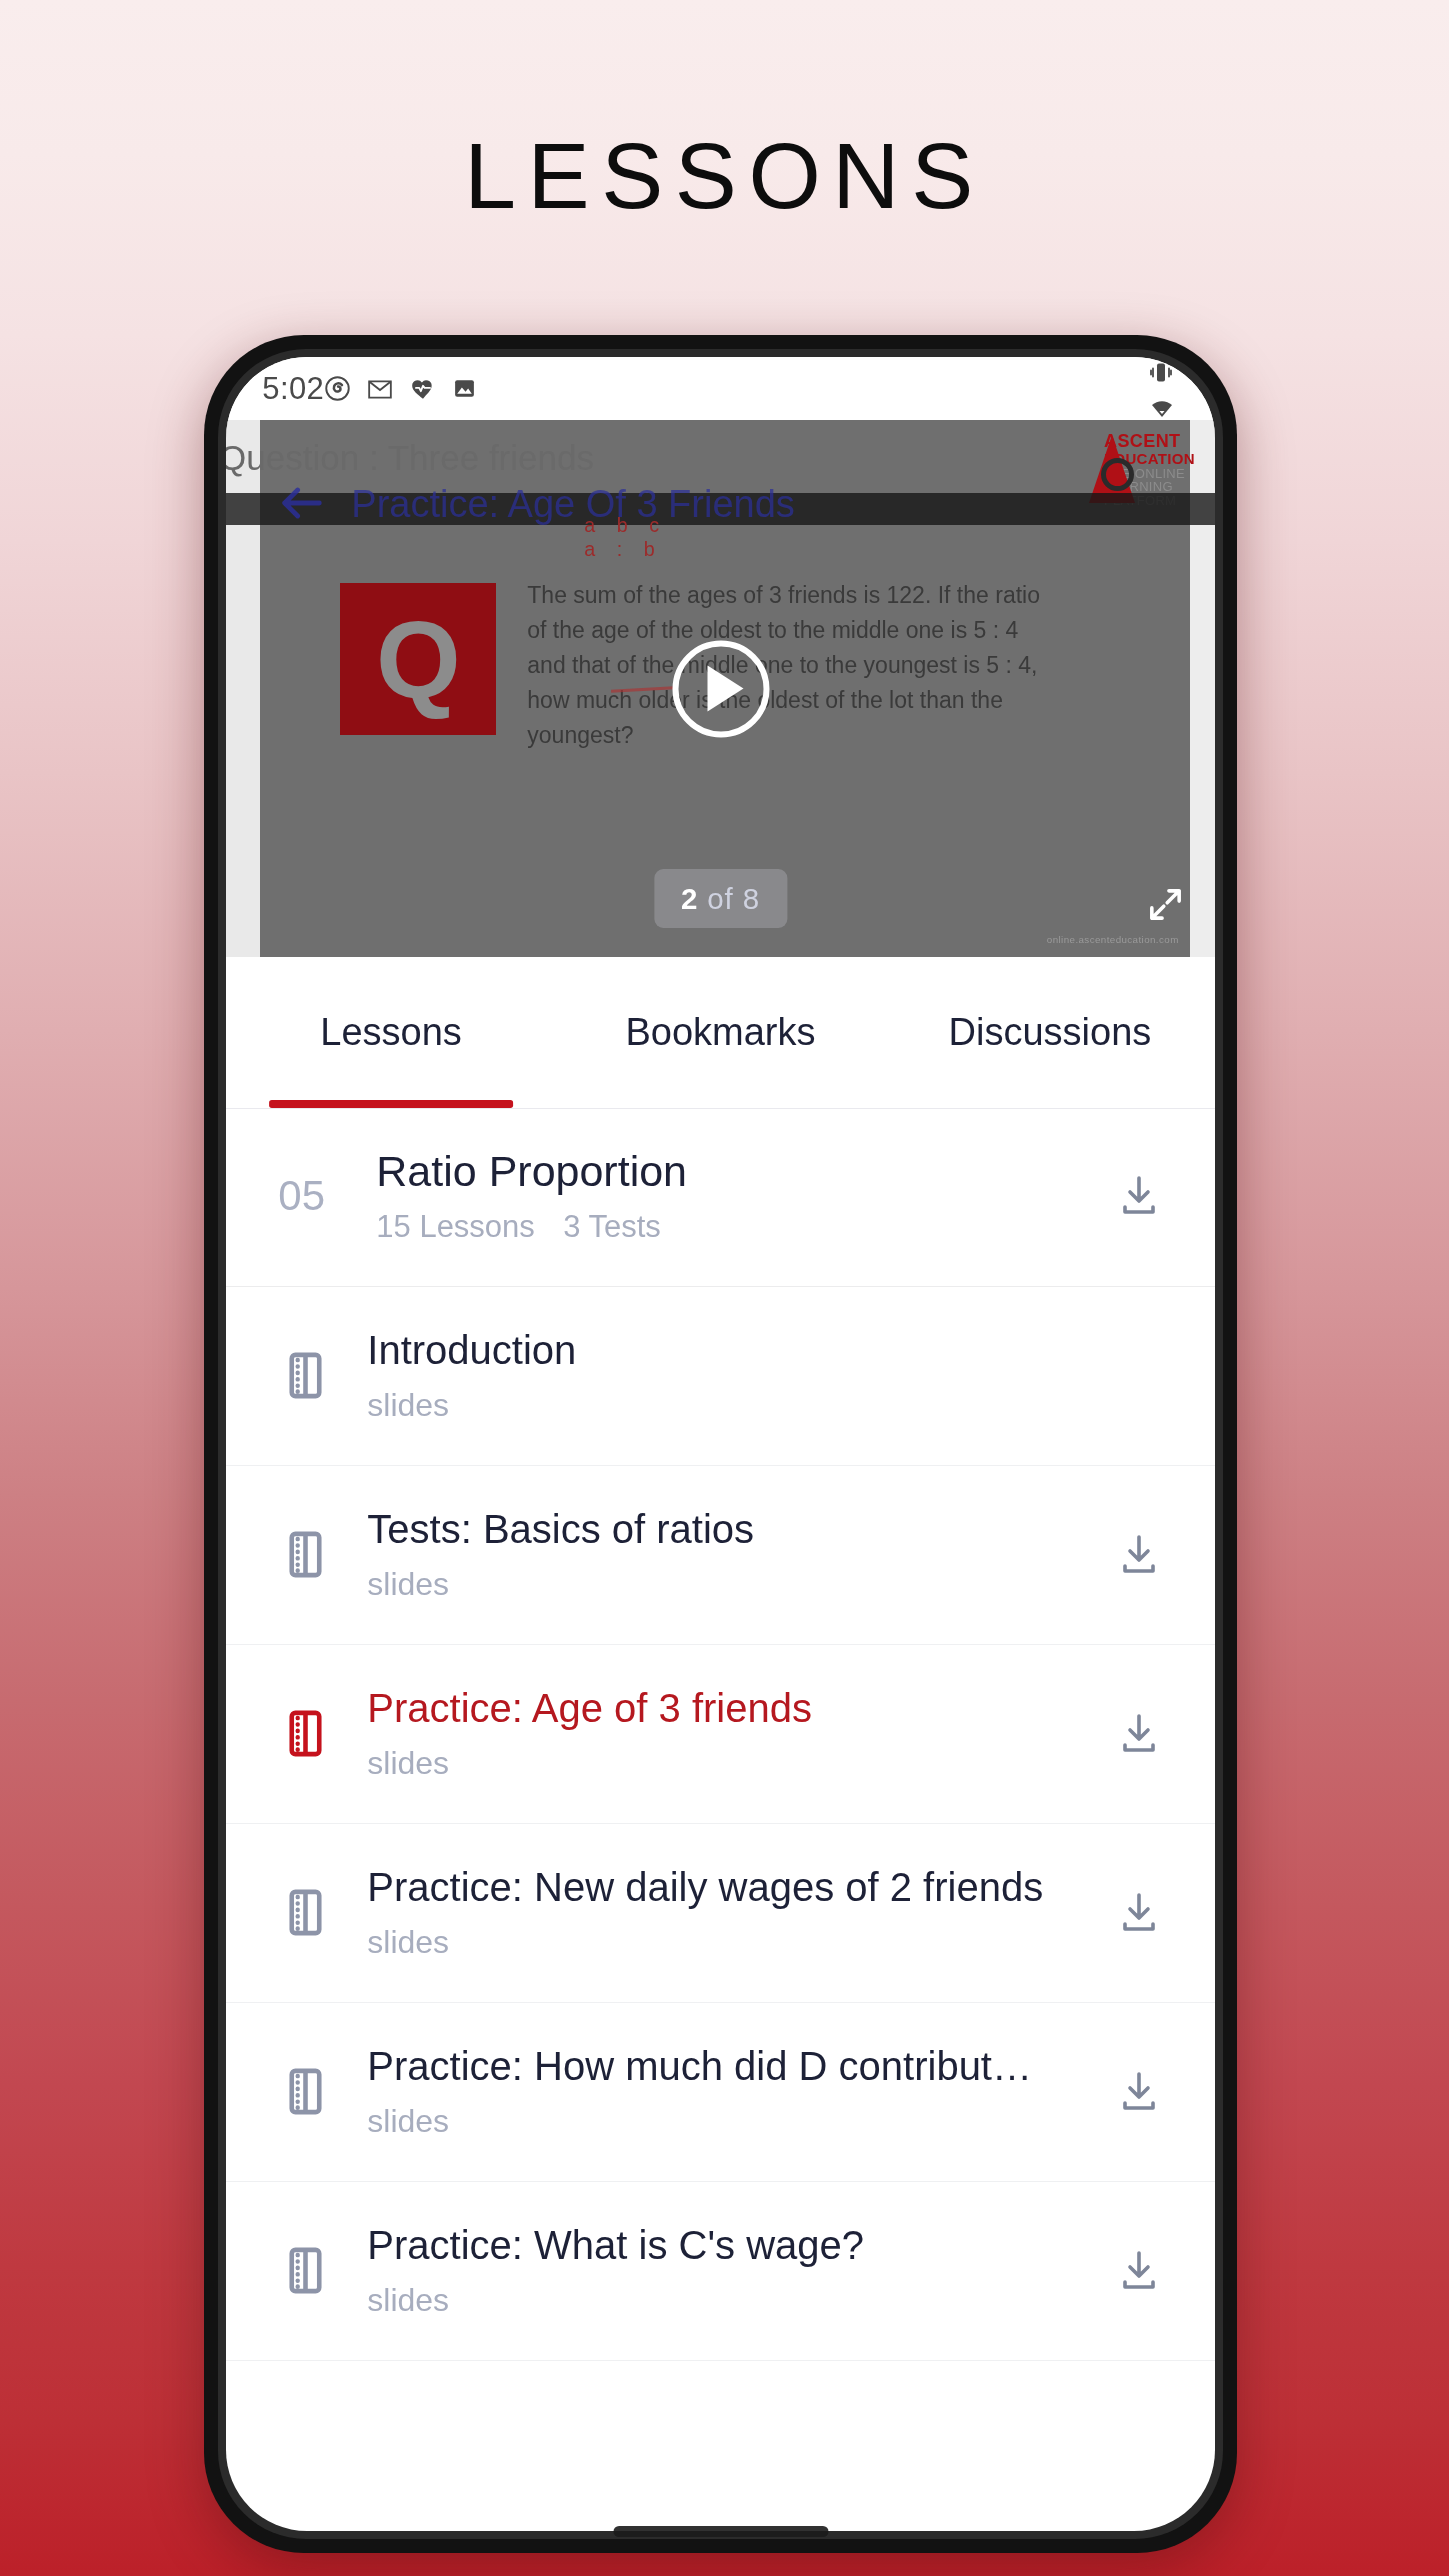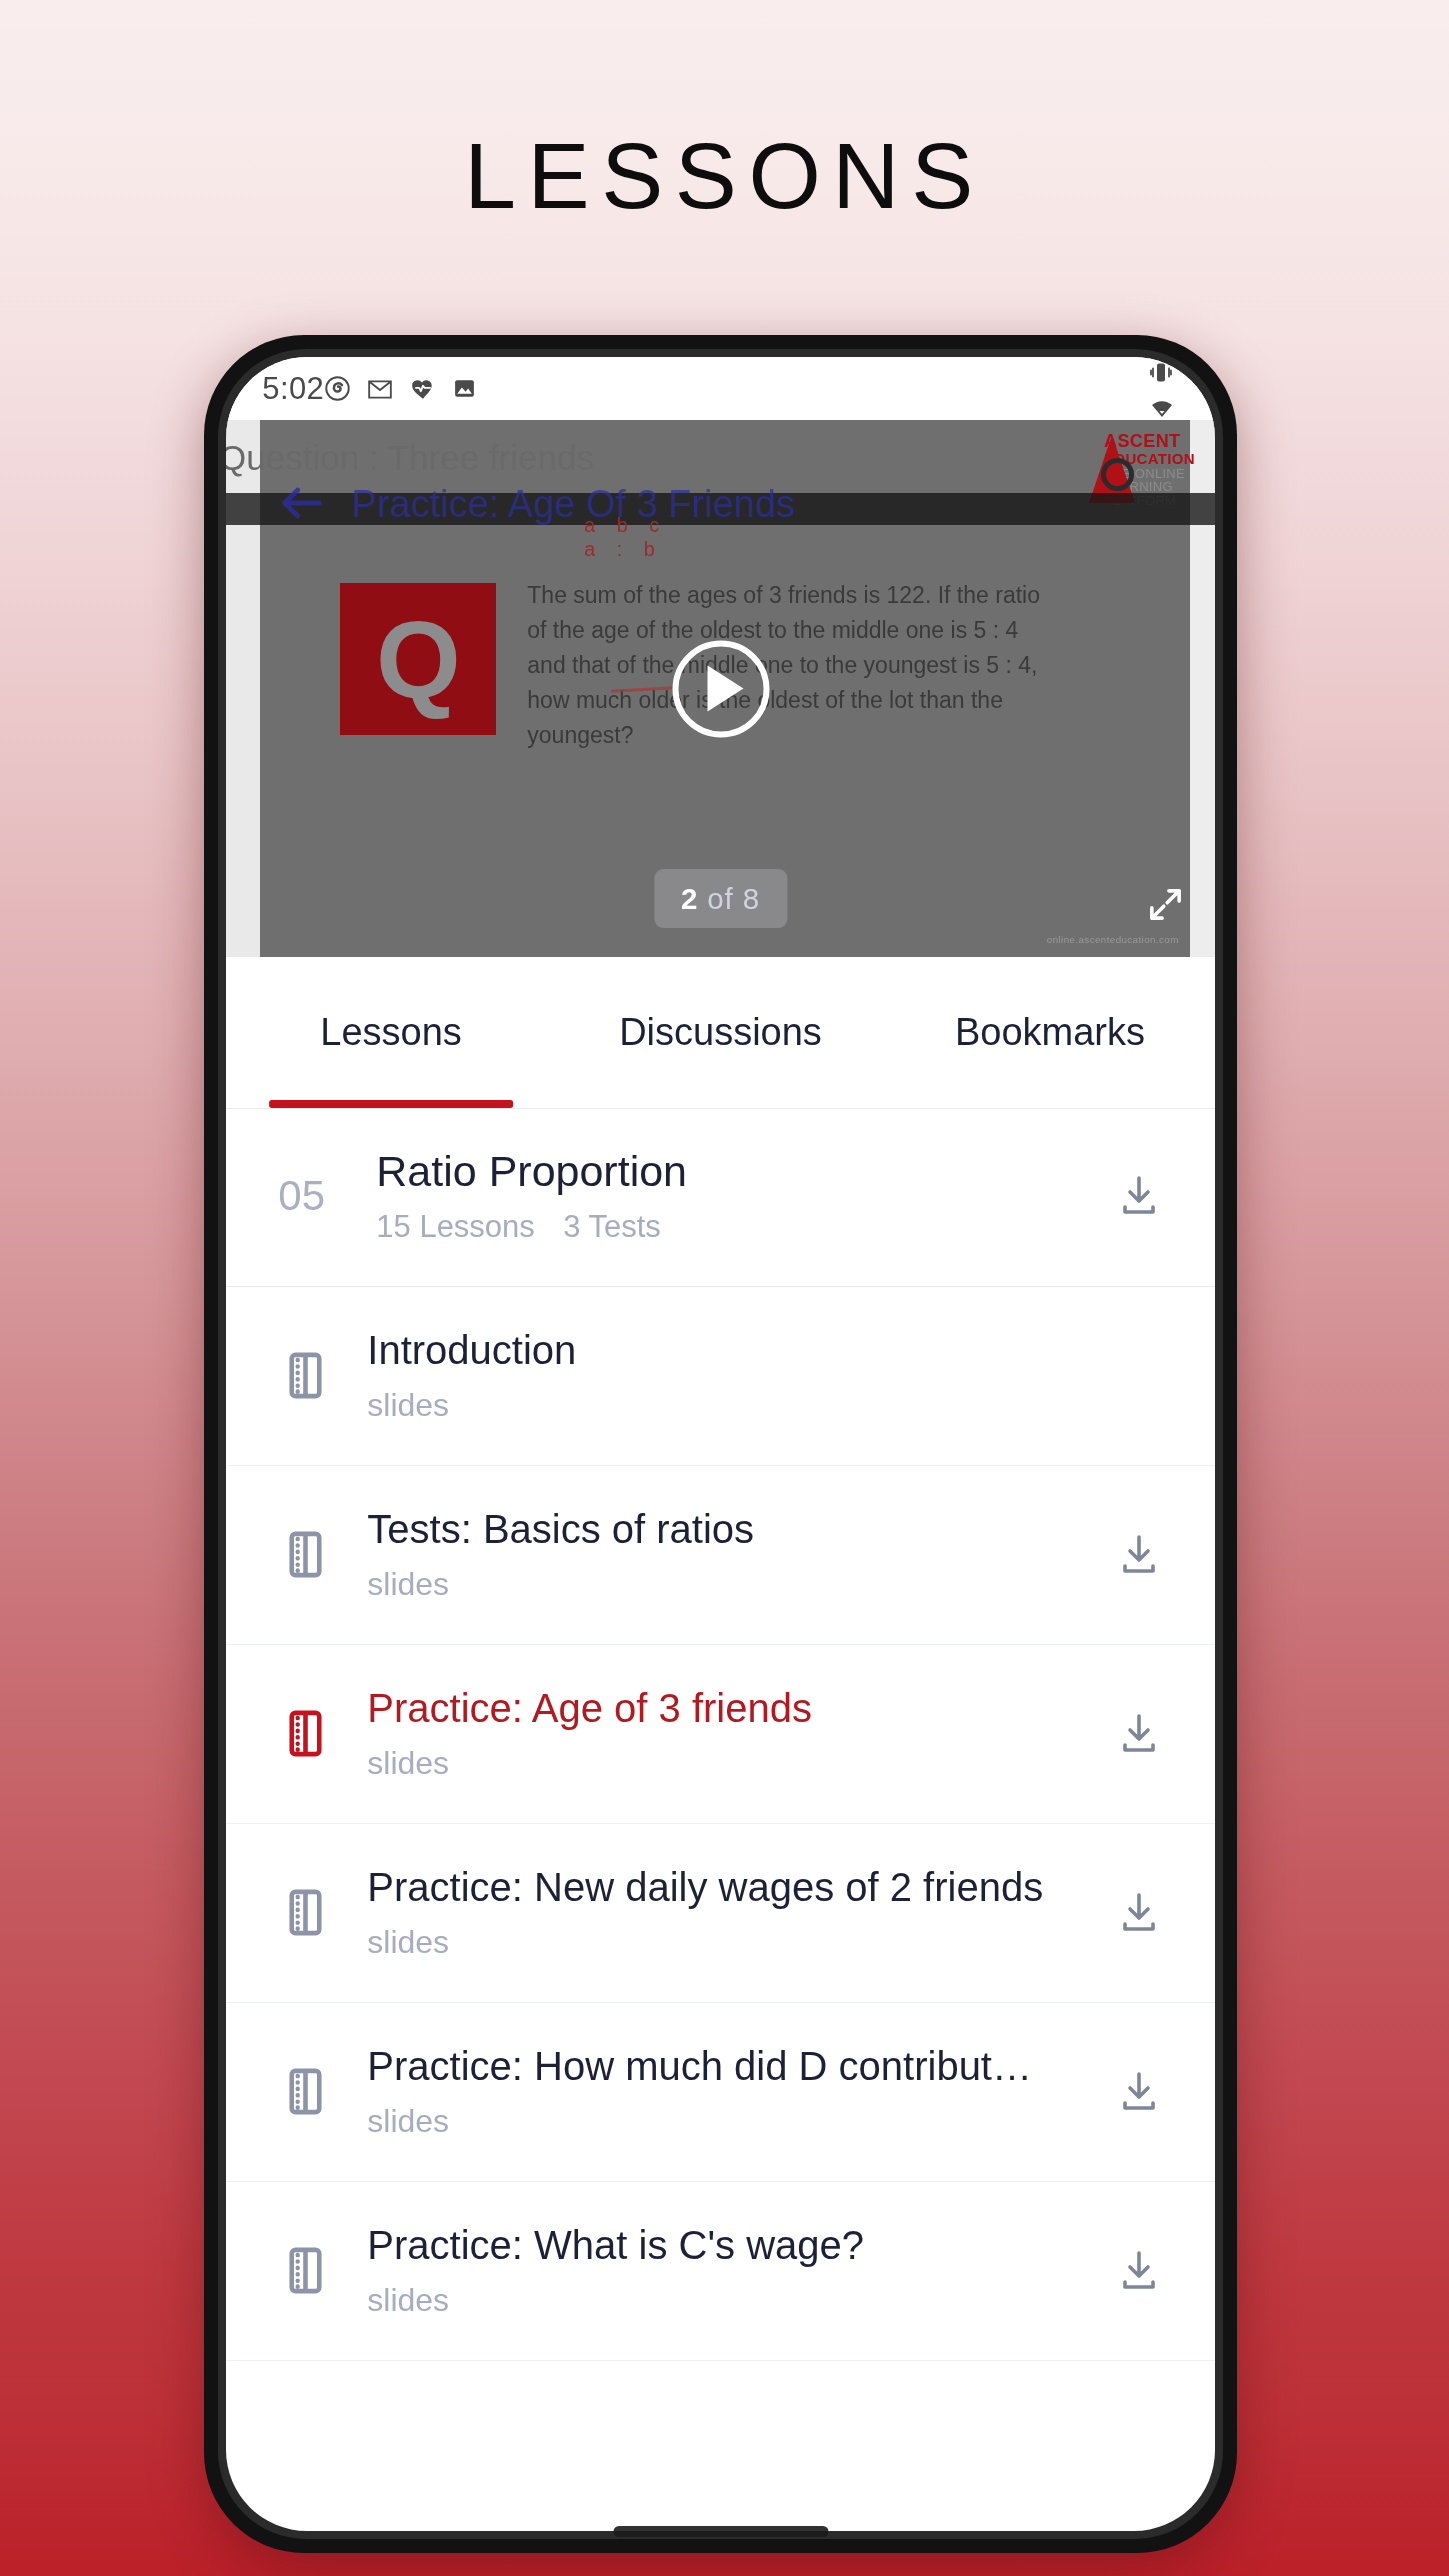--- a/index.html
+++ b/index.html
@@ -328,24 +328,24 @@
               <path d="M14 4h6v6M20 4l-7 7M10 20H4v-6M4 20l7-7" fill="none" stroke="currentColor" stroke-width="2.1" stroke-linecap="round" stroke-linejoin="round"></path>
             </svg>
         </div>
       </div>
 
       <div class="tabs">
         <div class="tab active">
           <span>Lessons</span>
         </div>
         <div class="tab">
+          <span>Bookmarks</span>
+        </div>
+        <div class="tab">
           <span>Discussions</span>
-        </div>
-        <div class="tab">
-          <span>Bookmarks</span>
         </div>
       </div>
 
 
       <div class="chapter">
         <div class="ch-num">05</div>
         <div class="ch-mid">
           <div class="ch-title">Ratio Proportion</div>
           <div class="ch-sub">
             <span>15 Lessons</span>

